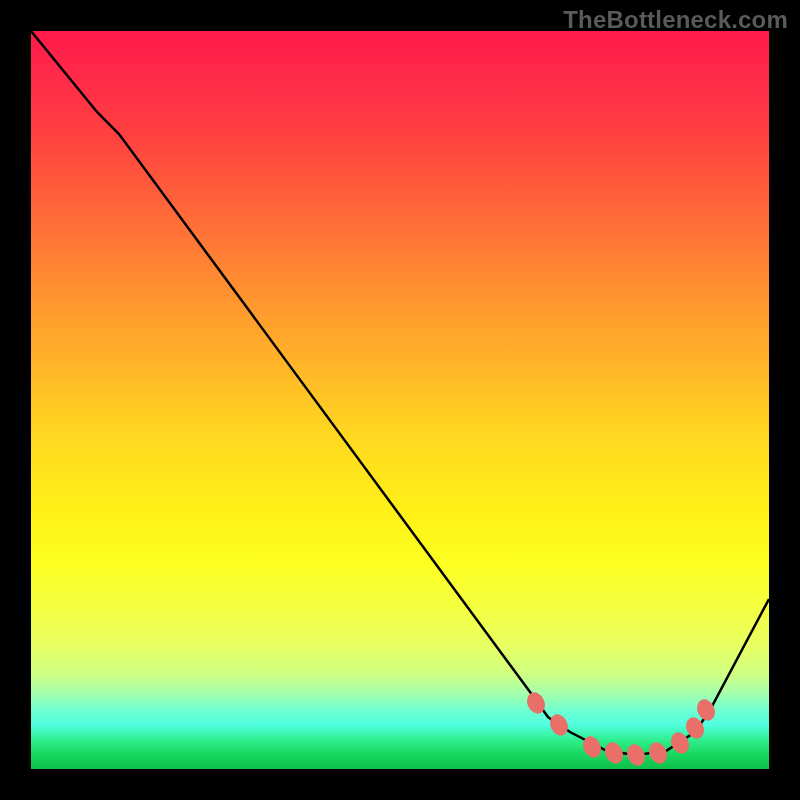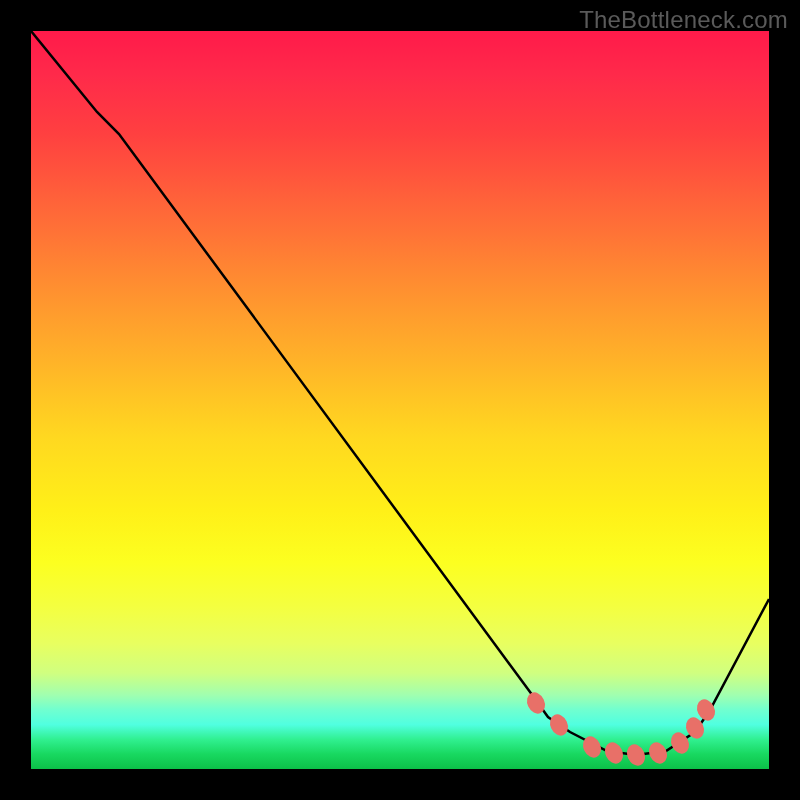--- a/index.html
+++ b/index.html
@@ -10,21 +10,21 @@
     position: relative;
     overflow: hidden;
     font-family: Arial, sans-serif;
   }
   .watermark {
     position: absolute;
     top: 6px;
     right: 12px;
     color: #5a5a5a;
     font-size: 24px;
-    font-weight: 400;
+    font-weight: 700;
     z-index: 10;
     letter-spacing: 0.2px;
   }
   .plot-area {
     position: absolute;
     left: 31px;
     top: 31px;
     width: 738px;
     height: 738px;
     overflow: hidden;

